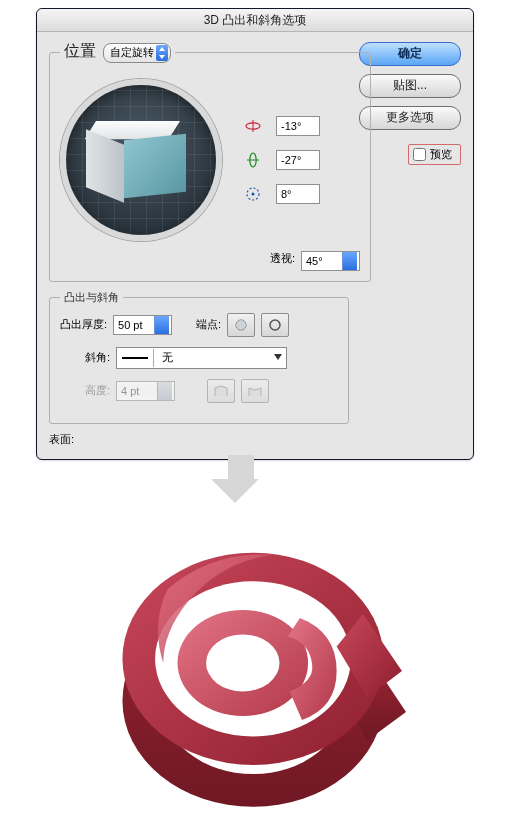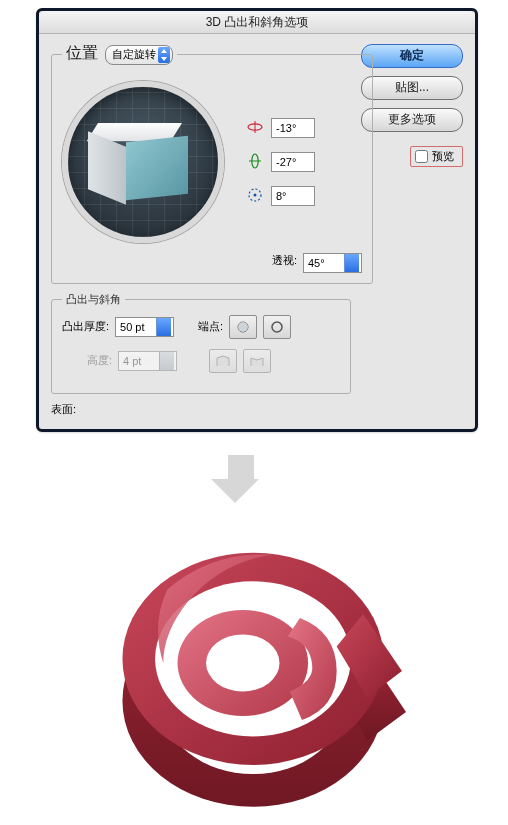--- a/index.html
+++ b/index.html
@@ -1,18 +1,18 @@
 <!DOCTYPE html>
 <html><head>
 <meta charset="utf-8">
 <style>
   html,body{margin:0;padding:0;background:#fff;font-family:"Helvetica Neue",Arial,sans-serif;font-size:11px;color:#000;}
   .page{width:508px;height:825px;position:relative;background:#fff;}
   
-  .dialog{position:absolute;left:36px;top:8px;width:436px;border:3px solid #0f172a;border-radius:6px;background:#e6e6e6;box-shadow:0 1px 2px rgba(0,0,0,.15);}
+  .dialog{position:absolute;left:36px;top:8px;width:436px;border:1px solid #0f172a;border-radius:6px;background:#e6e6e6;box-shadow:0 1px 2px rgba(0,0,0,.15);}
   .titlebar{height:22px;line-height:22px;text-align:center;background:linear-gradient(#f5f5f5,#dcdcdc);border-bottom:1px solid #b5b5b5;border-radius:6px 6px 0 0;font-size:12px;color:#222;}
   .body{padding:10px 12px 12px 12px;position:relative;}
   fieldset{border:1px solid #b0b0b0;border-radius:3px;margin:0 0 8px 0;padding:8px 10px 10px 10px;position:relative;}
   fieldset>legend{padding:0 4px;font-size:11px;color:#333;}
   .pos-label{font-size:16px;color:#222;line-height:18px;}
   .select{display:inline-flex;align-items:center;height:18px;background:linear-gradient(#fdfdfd,#e4e4e4);border:1px solid #8a8a8a;border-radius:8px;padding:0 16px 0 6px;position:relative;font-size:11px;color:#000;}
   .select .arrows{position:absolute;right:2px;top:1px;width:12px;height:16px;background:linear-gradient(#6aa7ff,#2a6fe0);border-radius:2px;}
   .select .arrows::before,.select .arrows::after{content:"";position:absolute;left:3px;border-left:3px solid transparent;border-right:3px solid transparent;}
   .select .arrows::before{top:2px;border-bottom:4px solid #fff;}
   .select .arrows::after{bottom:2px;border-top:4px solid #fff;}
@@ -21,21 +21,21 @@
   .grid{position:absolute;inset:0;background:
     repeating-linear-gradient(0deg,rgba(255,255,255,.08) 0 1px,transparent 1px 16px),
     repeating-linear-gradient(90deg,rgba(255,255,255,.08) 0 1px,transparent 1px 16px);}
   .cube{position:absolute;left:30px;top:36px;width:90px;height:78px;}
   
   .face{position:absolute;}
   .top{left:0;top:0;width:84px;height:28px;background:linear-gradient(#fdfdfd,#e1e4e6);transform:skew(-32deg) scaleY(.65);transform-origin:left top;}
   .left{left:-10px;top:16px;width:38px;height:58px;background:linear-gradient(90deg,#dfe4e7,#bcc3c8);transform:skewY(22deg);}
   .front{left:28px;top:16px;width:62px;height:58px;background:linear-gradient(135deg,#8ec5cf,#5a98a4);transform:skewY(-6deg);}
   .angle-controls{margin-left:22px;display:flex;flex-direction:column;gap:14px;}
-  .angle-row{display:flex;align-items:flex-start;gap:7px;}
+  .angle-row{display:flex;align-items:center;gap:14px;}
   .rot-icon{width:18px;height:18px;display:flex;align-items:center;justify-content:center;}
   .input{display:inline-flex;align-items:center;height:18px;border:1px solid #8f8f8f;background:#fff;border-radius:0;padding:0 2px;}
   .input input{border:none;outline:none;width:34px;font-size:11px;padding:0 2px;}
   .step-btn{width:14px;height:18px;background:linear-gradient(#6aa7ff,#2a6fe0);border-left:1px solid #6a93d7;}
   .perspective-row{margin-top:10px;display:flex;align-items:flex-start;justify-content:flex-end;gap:6px;font-size:11px;}
   
   .btn-col{position:absolute;right:12px;top:10px;display:flex;flex-direction:column;gap:8px;align-items:flex-end;width:104px;}
   .mac-btn{width:100px;height:22px;border:1px solid #707070;border-radius:11px;background:linear-gradient(#fafafa,#d6d6d6);font-size:12px;color:#222;text-align:center;line-height:20px;cursor:pointer;}
   .mac-btn.primary{background:linear-gradient(#bfe1ff,#5aa5f4);border-color:#3a6acb;color:#0a2a55;font-weight:bold;}
   .preview-check{margin-top:6px;display:flex;align-items:center;gap:4px;border:1px solid #d26b6b;padding:2px 8px 2px 4px;border-radius:2px;}
@@ -162,20 +162,32 @@
                 <circle cx="8" cy="8" r="5" fill="#cdd3d6"></circle>
               </svg>
           </span>
           <span class="swatch-btn">
             <svg width="16" height="16">
                 <circle cx="8" cy="8" r="5" fill="none" stroke="#555" stroke-width="1.5"></circle>
               </svg>
           </span>
         </div>
 
+        <div class="row label-left">
+          <span>斜角:</span>
+          <span class="bevel-select">
+            <span class="bevel-thumb">
+                <span class="line"></span>
+              </span>
+            <span class="bevel-text">
+              <span>无</span>
+              <span class="dd"></span>
+            </span>
+          </span>
+        </div>
 
         <div class="row label-left disabled">
           <span>高度:</span>
           <span class="input">
             <input disabled="" value="4 pt" style="">
             <span class="step-btn" style="background:linear-gradient(#cfd6de,#aeb6c0)"></span>
           </span>
           <span style="width:20px"></span>
           <span class="swatch-btn">
             <svg width="16" height="14">

